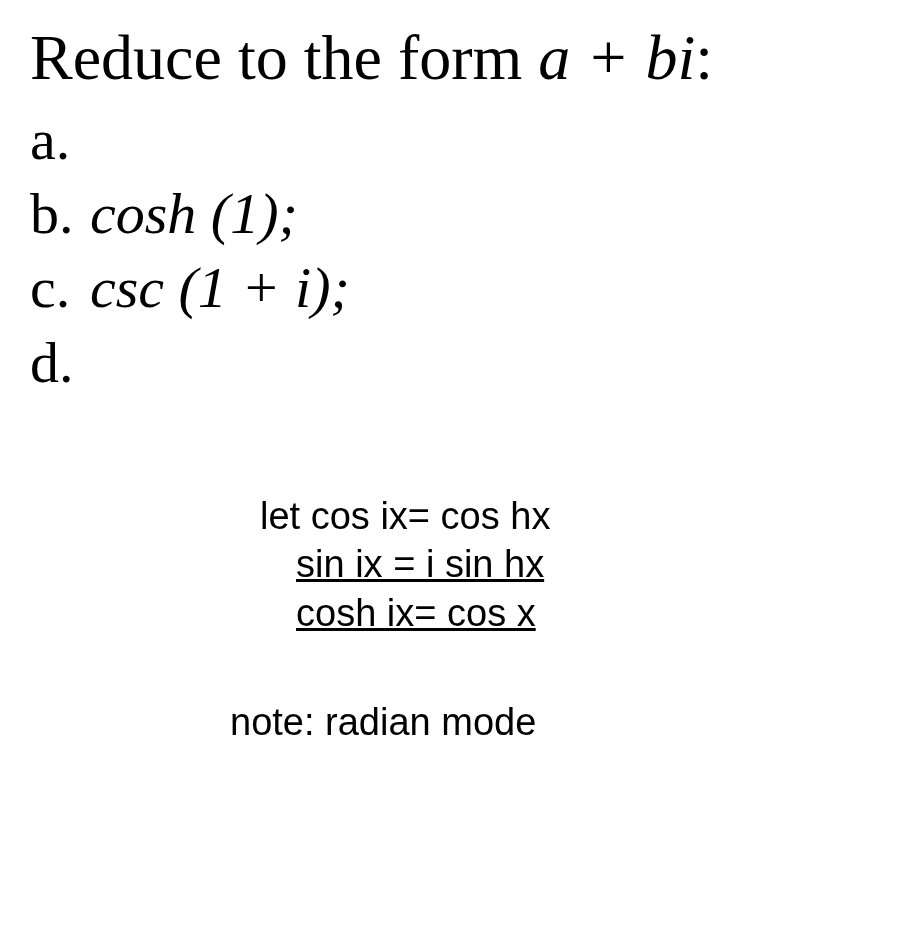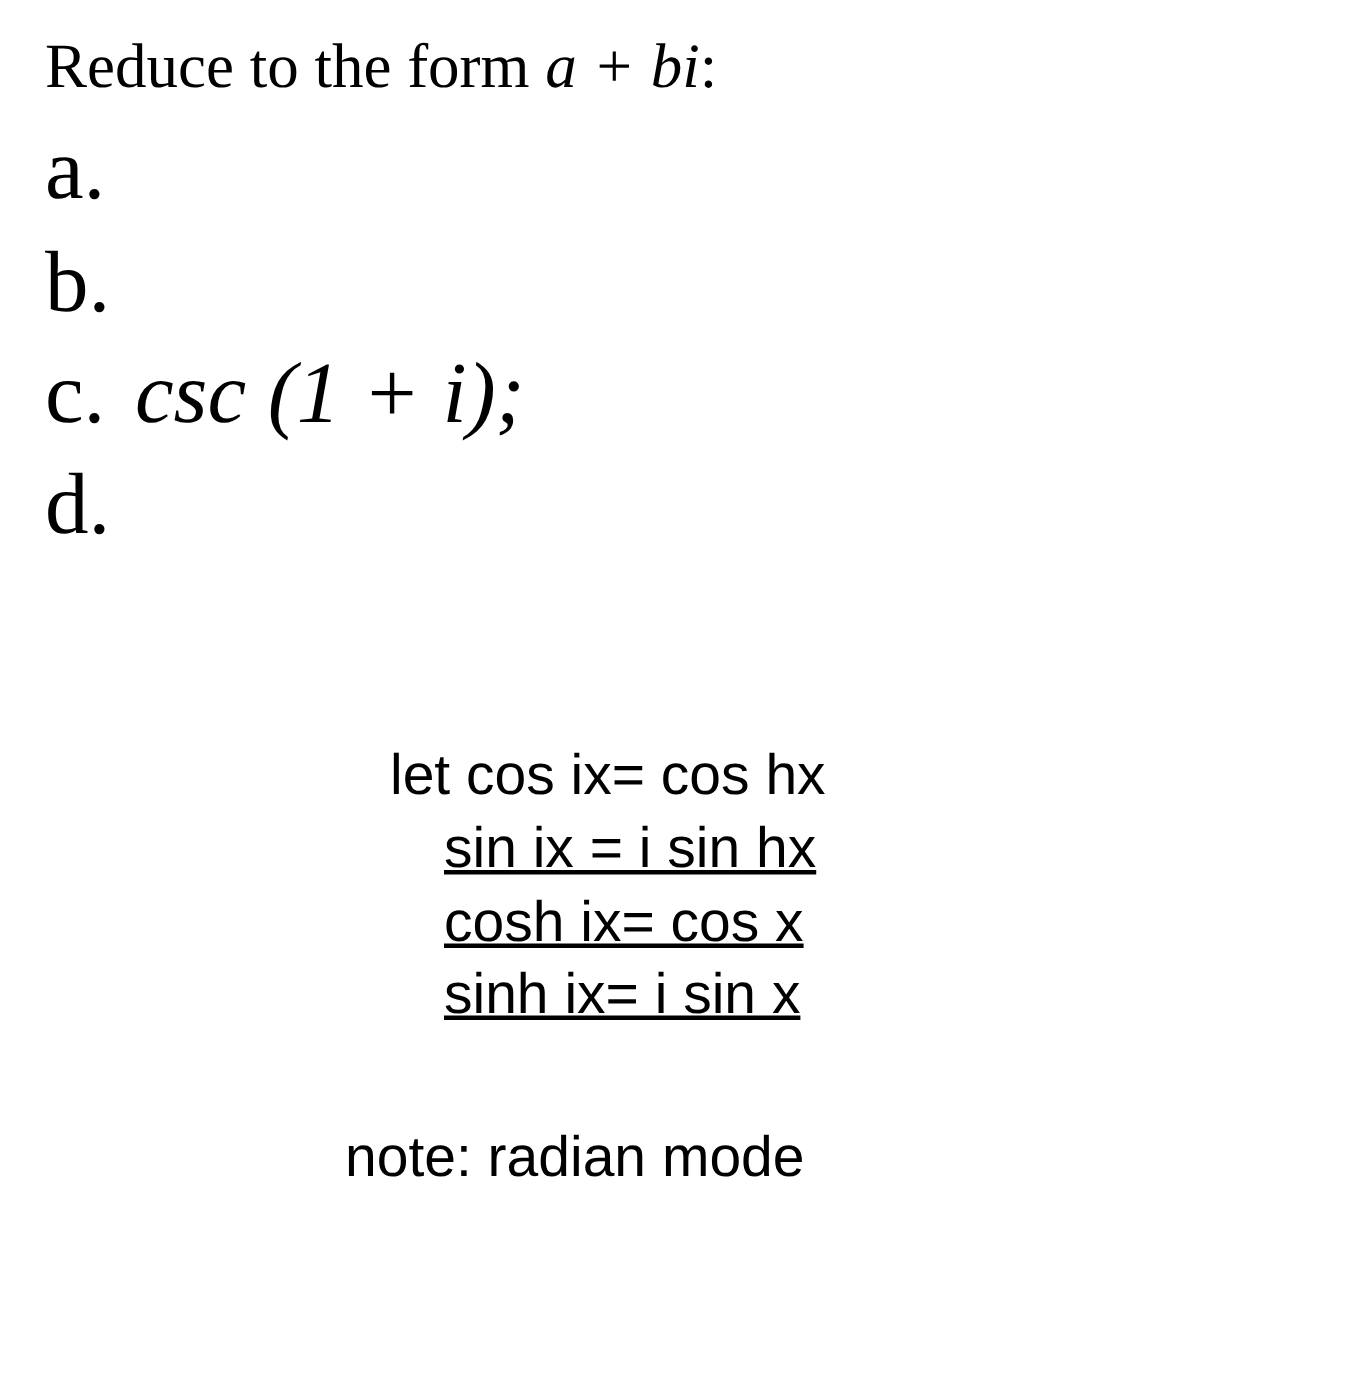--- a/index.html
+++ b/index.html
@@ -9,21 +9,21 @@
     }
     body {
       width: 908px;
       height: 932px;
       background: #ffffff;
       font-family: "Times New Roman", Times, serif;
       color: #000000;
       padding: 20px 30px;
     }
     .title {
-      font-size: 42px;
+      font-size: 64px;
       line-height: 1.2;
       margin-bottom: 6px;
     }
     .title .math-var {
       font-style: italic;
       font-family: "Cambria Math", "Times New Roman", serif;
     }
     .problem-list {
       margin-top: 4px;
     }
@@ -35,21 +35,21 @@
     }
     .problem-label {
       display: inline-block;
       min-width: 60px;
     }
     .problem-expr {
       font-style: italic;
       font-family: "Cambria Math", "Times New Roman", serif;
     }
     .hints-block {
-      margin-top: 120px;
+      margin-top: 92px;
       margin-left: 230px;
       font-family: Arial, Helvetica, sans-serif;
       font-size: 38px;
       line-height: 1.28;
     }
     .hints-line2,
     .hints-line3,
     .hints-line4 {
       margin-left: 36px;
       text-decoration: underline;
@@ -67,30 +67,30 @@
 <div class="title">
   <span>Reduce to the form </span><span class="math-var">a +  bi</span><span>:</span>
 </div>
 
 <div class="problem-list">
   <div class="problem-item">
     <span class="problem-label">a.  </span>
   </div>
   <div class="problem-item">
     <span class="problem-label">b.  </span>
+    <span class="problem-expr">cosh (1);</span>
   </div>
   <div class="problem-item">
     <span class="problem-label">c.  </span>
     <span class="problem-expr">csc  (1 + i);</span>
   </div>
   <div class="problem-item">
     <span class="problem-label">d.  </span>
   </div>
 </div>
 
 <div class="hints-block">
   <div class="hints-line1">let cos ix= cos hx</div>
   <div class="hints-line2">sin ix = i sin hx</div>
   <div class="hints-line3">cosh ix= cos x</div>
-  <div class="hints-line4">sinh ix= i sin x</div>
 </div>
 
 <div class="note-block">note: radian mode</div>
 
 </body></html>

